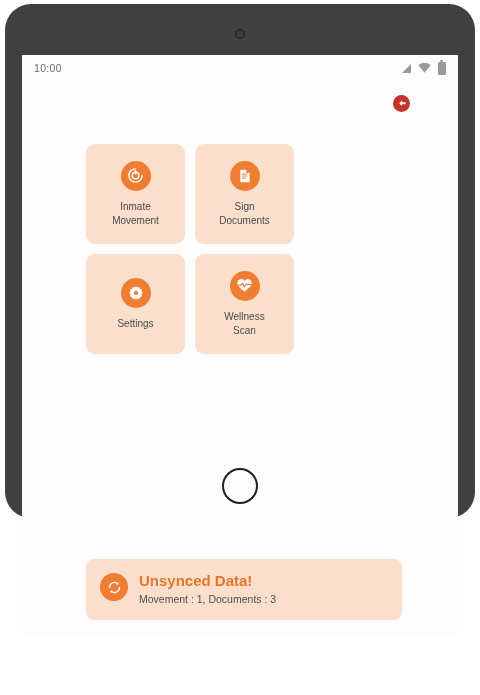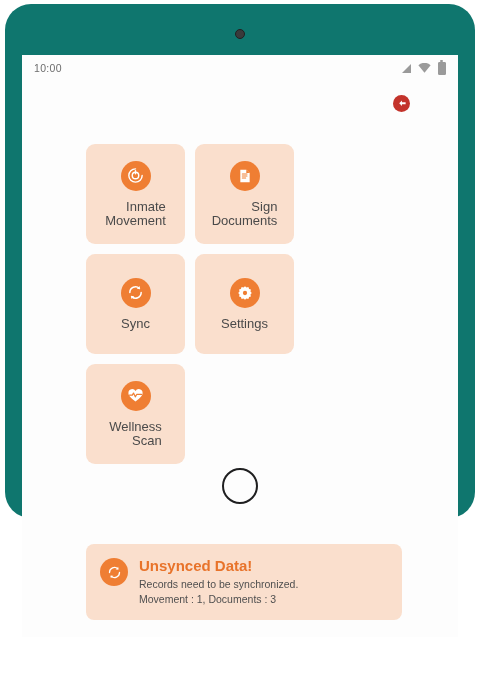--- a/index.html
+++ b/index.html
@@ -14,21 +14,21 @@
     font-family: "Liberation Sans", sans-serif;
   }
 
   
   .device {
     position: absolute;
     left: 5px;
     top: 4px;
     width: 470px;
     height: 514px;
-    background: #0f766e;
+    background: #404040;
     border-radius: 26px;
     box-sizing: border-box;
   }
   .bezel-camera {
     position: absolute;
     left: 50%;
     top: 25px;
     transform: translateX(-50%);
     width: 8px;
     height: 8px;
@@ -152,24 +152,24 @@
     border-radius: 50%;
     background: #ef7e33;
     display: flex;
     align-items: center;
     justify-content: center;
     margin-bottom: 9px;
     flex: none;
   }
   .tile-icon svg { display: block; }
   .tile-label {
-    font-size: 13px;
+    font-size: 10px;
     line-height: 14px;
     color: #4a4a4a;
-    text-align: right;
+    text-align: center;
     white-space: pre-line;
   }
 
   
   .banner {
     position: absolute;
     left: 64px;
     bottom: 17px;
     width: 316px;
     background: #fadfcd;
@@ -255,31 +255,20 @@
           <svg width="16" height="16" viewBox="0 0 24 24">
             <path d="M5 2.5 h9 l5 5 v14 h-14 z" fill="#ffffff"></path>
             <path d="M8 9 h7 M8 12 h7 M8 15 h5" stroke="#ef7e33" stroke-width="1.6" stroke-linecap="round"></path>
             <path d="M14 2.5 v5 h5" fill="#ef7e33"></path>
           </svg>
         </div>
         <div class="tile-label">Sign
 Documents</div>
       </div>
 
-      <div class="tile">
-        <div class="tile-icon">
-          <svg width="17" height="17" viewBox="0 0 24 24">
-            <path d="M4 12 a8 8 0 0 1 13.5 -5.8" fill="none" stroke="#ffffff" stroke-width="2.1" stroke-linecap="round"></path>
-            <path d="M20 12 a8 8 0 0 1 -13.5 5.8" fill="none" stroke="#ffffff" stroke-width="2.1" stroke-linecap="round"></path>
-            <path d="M18 2.8 v4.2 h-4.2 z" fill="#ffffff"></path>
-            <path d="M6 21.2 v-4.2 h4.2 z" fill="#ffffff"></path>
-          </svg>
-        </div>
-        <div class="tile-label">Sync</div>
-      </div>
 
       <div class="tile">
         <div class="tile-icon">
           <svg width="16" height="16" viewBox="0 0 24 24">
             <path d="M12 1.8 l2.2 2.0 l2.9 -0.7 l1.0 2.8 l2.8 1.0 l-0.7 2.9 l2.0 2.2 l-2.0 2.2 l0.7 2.9 l-2.8 1.0 l-1.0 2.8 l-2.9 -0.7 l-2.2 2.0 l-2.2 -2.0 l-2.9 0.7 l-1.0 -2.8 l-2.8 -1.0 l0.7 -2.9 l-2.0 -2.2 l2.0 -2.2 l-0.7 -2.9 l2.8 -1.0 l1.0 -2.8 l2.9 0.7 z" fill="#ffffff"></path>
             <circle cx="12" cy="12" r="3.2" fill="#ef7e33"></circle>
           </svg>
         </div>
         <div class="tile-label">Settings</div>
       </div>
@@ -301,21 +290,20 @@
       <div class="banner-icon">
         <svg width="15" height="15" viewBox="0 0 24 24">
           <path d="M4 12 a8 8 0 0 1 13.5 -5.8" fill="none" stroke="#ffffff" stroke-width="2.1" stroke-linecap="round"></path>
           <path d="M20 12 a8 8 0 0 1 -13.5 5.8" fill="none" stroke="#ffffff" stroke-width="2.1" stroke-linecap="round"></path>
           <path d="M18 2.8 v4.2 h-4.2 z" fill="#ffffff"></path>
           <path d="M6 21.2 v-4.2 h4.2 z" fill="#ffffff"></path>
         </svg>
       </div>
       <div class="banner-text">
         <div class="banner-title">Unsynced Data!</div>
-        <div class="banner-line">Records need to be synchronized.</div>
         <div class="banner-line">Movement : 1, Documents : 3</div>
       </div>
     </div>
 
   </div>
 
   <div class="home-button"></div>
 </div>
 
 </body></html>

